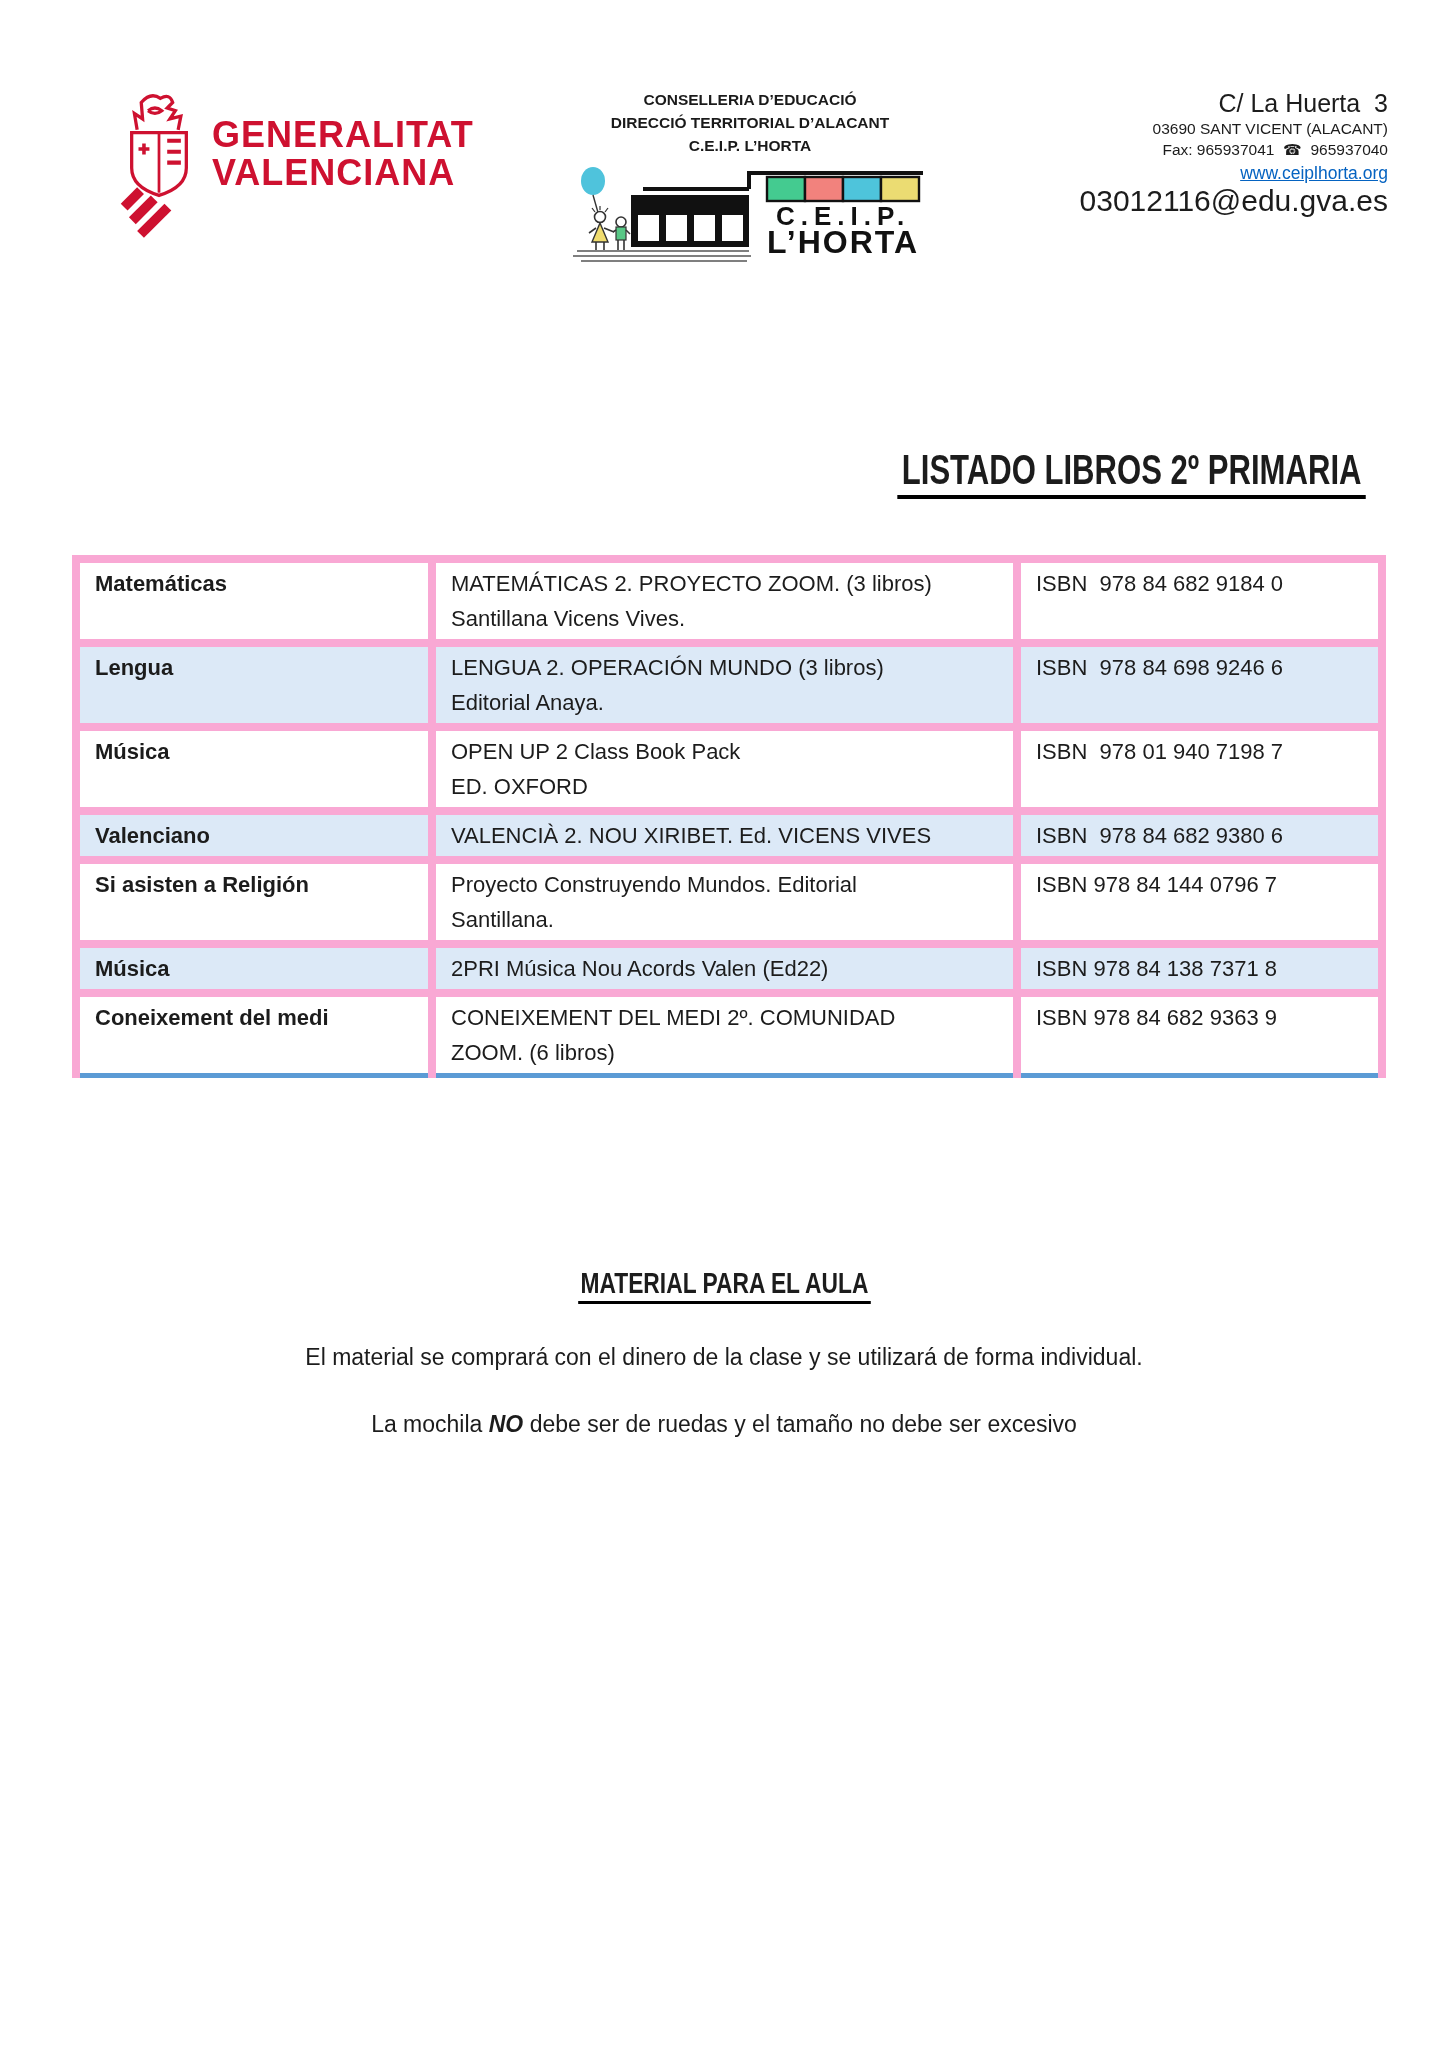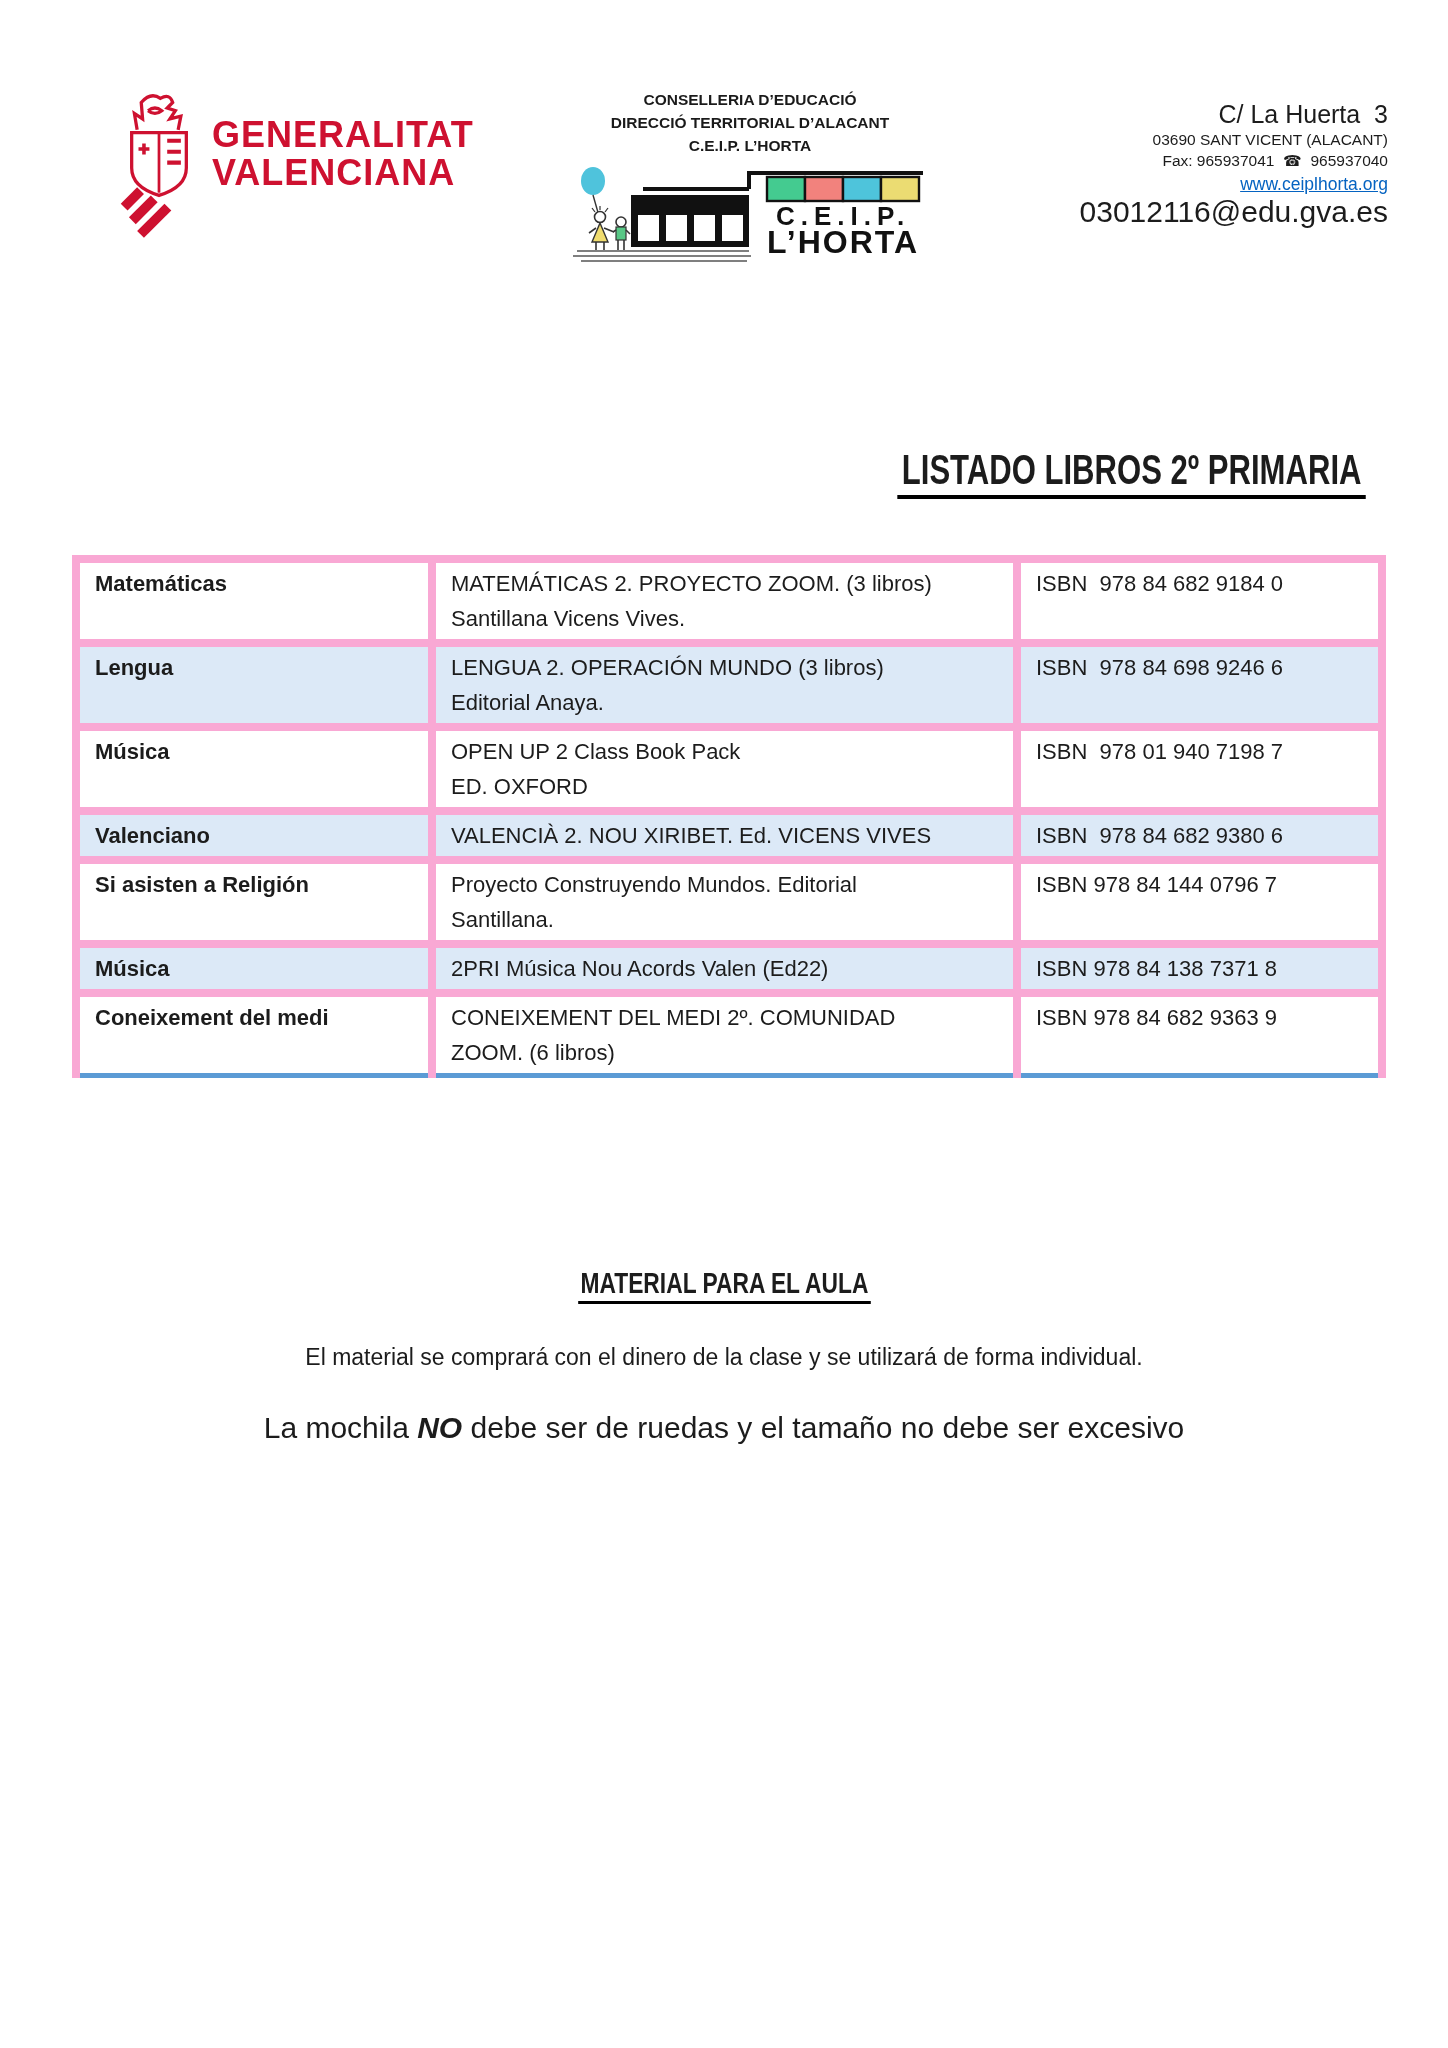--- a/index.html
+++ b/index.html
@@ -10,21 +10,21 @@
   
   .gva-logo { position:absolute; left:118px; top:86px; width:400px; height:160px; }
   .gva-emblem { position:absolute; left:0; top:2px; }
   .gva-word { position:absolute; left:94px; top:30px; color:#CE1130; font-weight:bold;
               font-size:36px; line-height:38px; letter-spacing:1px; }
 
   .org-block { position:absolute; left:545px; top:88px; width:410px; text-align:center; }
   .org-line { font-size:15.5px; font-weight:bold; line-height:23px; color:#1a1a1a; }
   .school-logo { margin-top:8px; }
 
-  .contact-block { position:absolute; right:60px; top:88px; text-align:right;margin-top:11px; }
+  .contact-block { position:absolute; right:60px; top:88px; text-align:right; }
   .contact-address { font-size:25px; line-height:30px; white-space:pre; }
   .contact-city, .contact-fax { font-size:15.5px; line-height:21px; white-space:pre; }
   .contact-web { font-size:17.5px; line-height:26px; }
   .contact-web a { color:#0563C1; text-decoration:underline; }
   .contact-email { font-size:30px; line-height:29px; }
   .phone-glyph { font-size:15px; }
 
   
   .doc-title { position:absolute; top:446px; left:0; width:100%; text-align:right; }
   .doc-title span { display:inline-block; font-size:42px; font-weight:bold; letter-spacing:0px;
@@ -49,21 +49,21 @@
   tr.h-r1 td { height:76px; } tr.h-r2 td { height:70px; } tr.h-r3 td { height:72px; }
   tr.h-r4 td { height:39px; } tr.h-r5 td { height:76px; } tr.h-r6 td { height:37px; }
   tr.h-r7 td { height:80px; }
 
   
   .material { position:absolute; top:1266px; left:0; width:100%; text-align:center; }
   .material-heading span { display:inline-block; font-size:30px; font-weight:bold;
                            transform:scaleX(0.76); transform-origin:center;
                            border-bottom:3px solid #000; padding:0 3px 1px 3px; }
   .material-p1 { margin-top:40px; font-size:23px; }
-  .material-p2 { margin-top:40px; font-size:30px; }
+  .material-p2 { margin-top:40px; font-size:23px; }
   .material-p2 .no-emph { font-weight:bold; font-style:italic; }
 </style>
 </head>
 <body>
 
 <div class="page">
 
   <div class="gva-logo">
     <svg class="gva-emblem" width="82" height="152" viewBox="0 0 60 110">
       <g stroke="#CE1130" fill="none" stroke-width="2.4">

